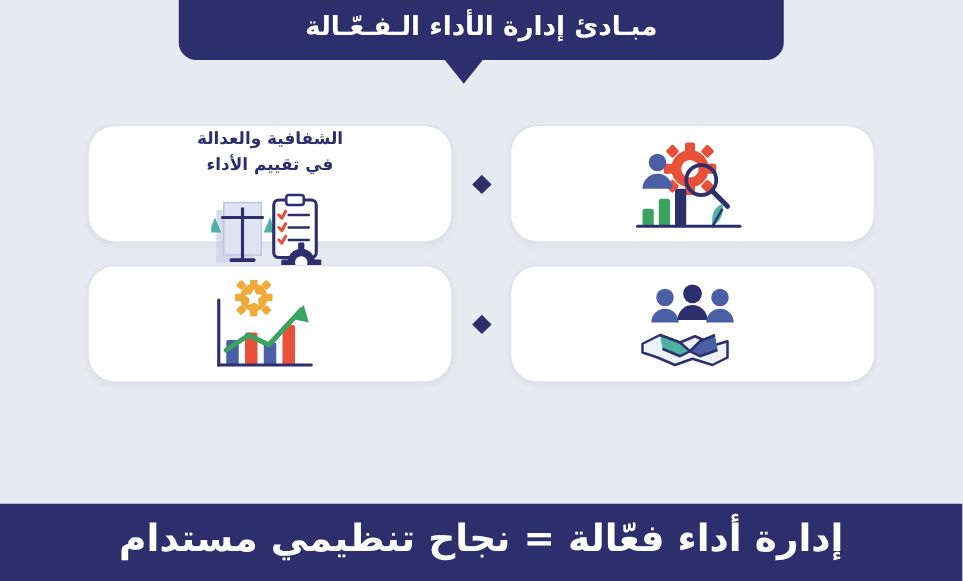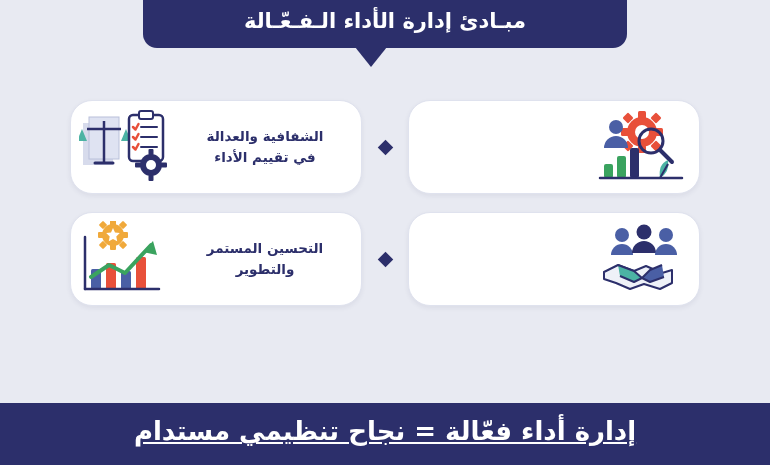--- a/index.html
+++ b/index.html
@@ -74,21 +74,21 @@
     gap: 0;
   }
   .card {
     width: 292px;
     height: 94px;
     background: #ffffff;
     border: 1px solid #dfe2ee;
     border-radius: 22px;
     box-shadow: 0 2px 5px rgba(40,45,90,0.07);
     display: flex;
-    flex-direction: row;
+    flex-direction: column;
     align-items: center;
     box-sizing: border-box;
     padding: 0 6px;
   }
   .card-text {
     flex: 1;
     color: #2c2f6b;
     font-size: 13.5px;
     font-weight: bold;
     line-height: 1.55;
@@ -119,26 +119,25 @@
     bottom: 0;
     width: 770px;
     height: 62px;
     background: #2c2f6b;
     display: flex;
     align-items: center;
     justify-content: center;
   }
   .footer-text {
     color: #ffffff;
-    font-size: 26px;
+    font-size: 30px;
     font-weight: bold;
     text-align: center;
     line-height: 1.2;
     padding-bottom: 4px;
-    text-decoration: underline;
   }
 </style>
 </head>
 <body>
 
 <div class="header-wrap">
   <div class="header-banner">
     <div class="header-title">مبـادئ إدارة الأداء الـفـعّـالة</div>
   </div>
   <div class="header-notch"></div>
@@ -246,22 +245,20 @@
           <path d="M6 50 l14 -7 l16 6 l12 -5 l16 7 l10 -3 v13 l-12 6 l-16 -5 l-14 5 l-14 -6 l-12 -4z" fill="#eef1f8" stroke="#2c2f6b" stroke-width="2" stroke-linejoin="round"></path>
           <path d="M20 43 l16 6 l8 7 l-8 4 l-14 -6" fill="#4cb3a4" stroke="#2c2f6b" stroke-width="2" stroke-linejoin="round"></path>
           <path d="M64 43 l-12 5 l-8 8 l8 4 l14 -5" fill="#4a5fa5" stroke="#2c2f6b" stroke-width="2" stroke-linejoin="round"></path>
         </svg>
       </div>
     </div>
 
     <div class="diamond"></div>
 
     <div class="card">
-      <div class="card-text" style="white-space:pre-line">التحسين المستمر
-والتطوير</div>
       <div class="card-icon">
         <svg width="94" height="76" viewBox="0 0 94 76" xmlns="http://www.w3.org/2000/svg">
 
           <g transform="translate(34,14)">
             <g fill="#f0a93b">
               <rect x="-3" y="-15" width="6" height="6" rx="1"></rect>
               <rect x="-3" y="9" width="6" height="6" rx="1"></rect>
               <rect x="-15" y="-3" width="6" height="6" rx="1"></rect>
               <rect x="9" y="-3" width="6" height="6" rx="1"></rect>
               <rect x="-13" y="-13" width="6" height="6" rx="1" transform="rotate(45 -10 -10)"></rect>

